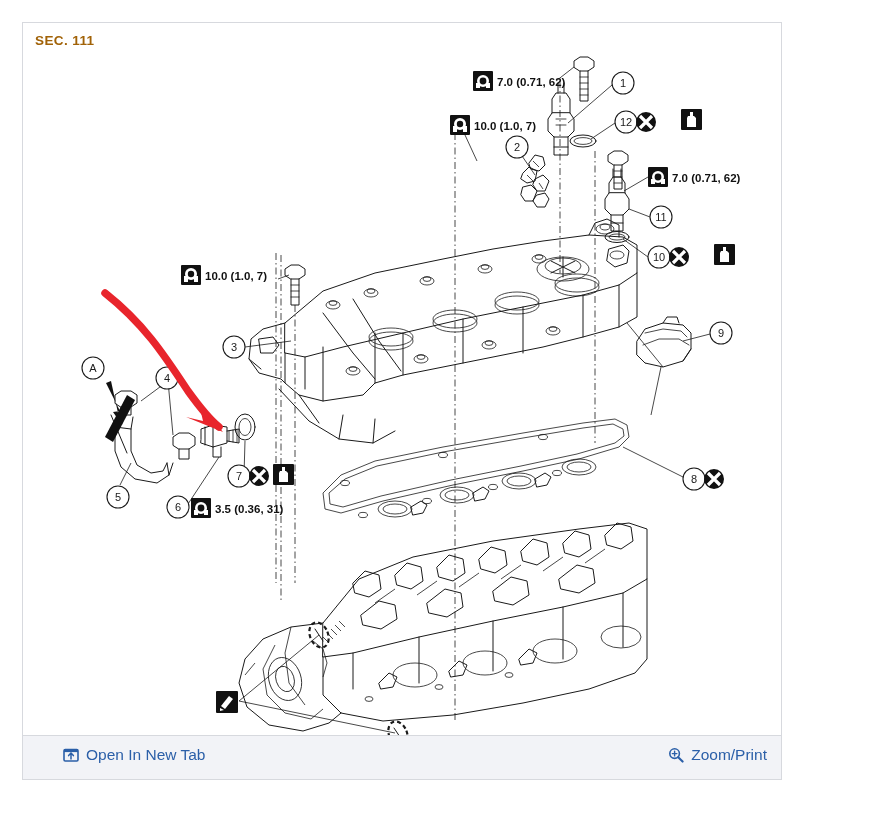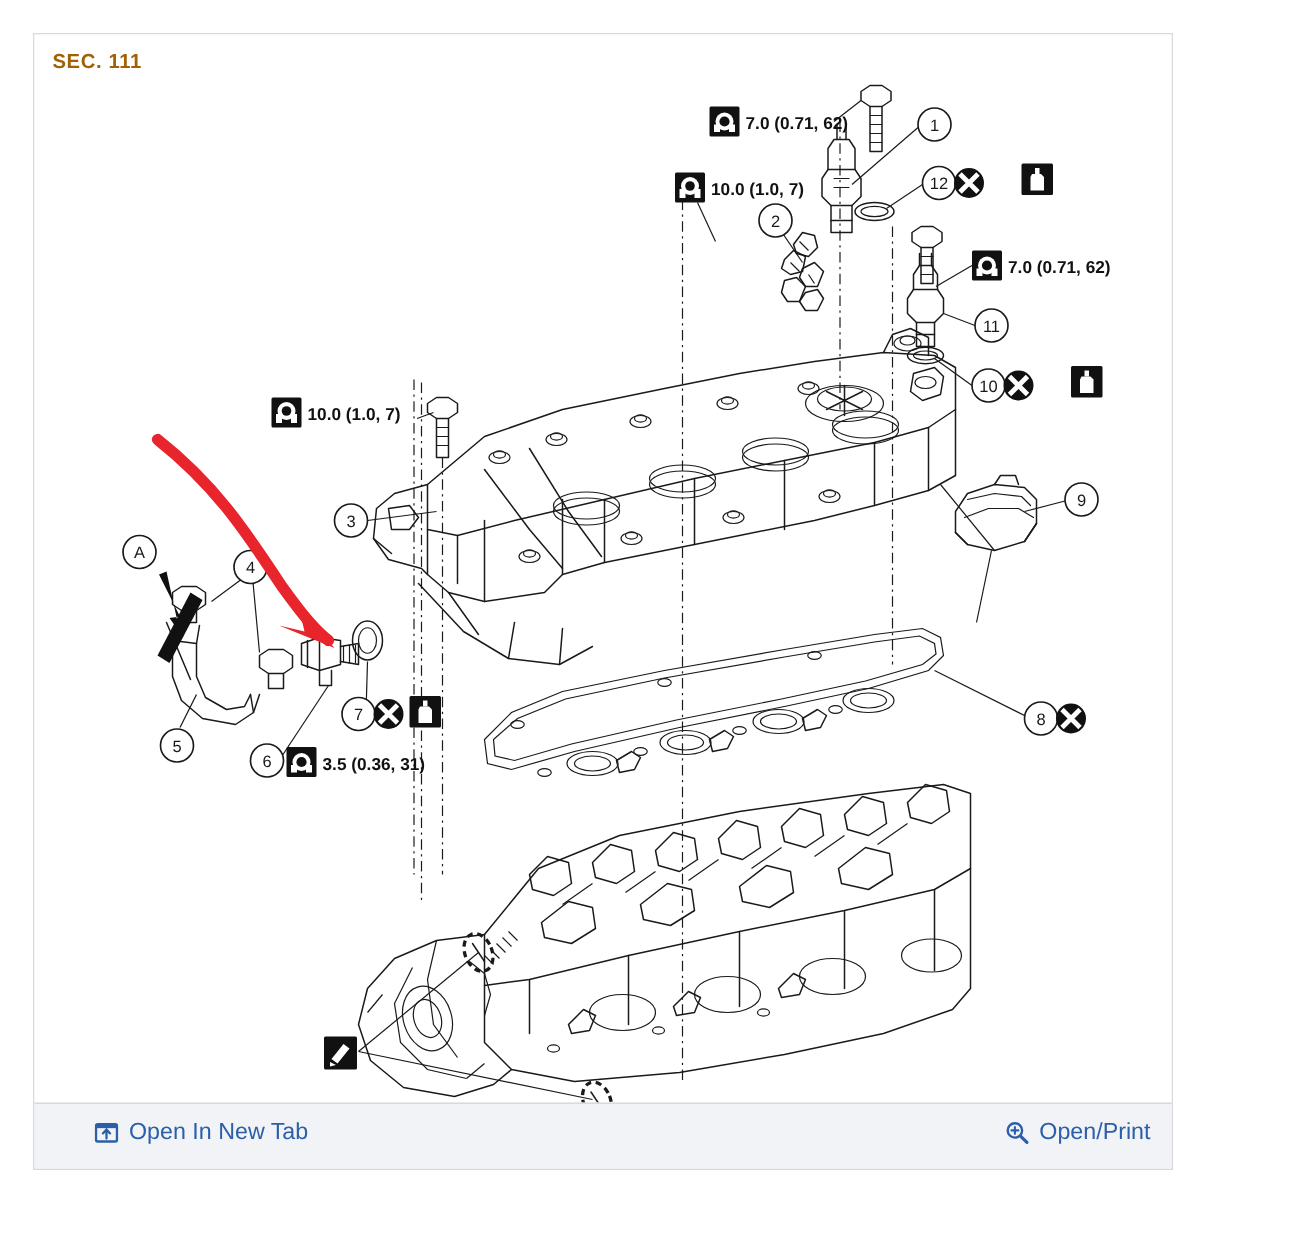--- a/index.html
+++ b/index.html
@@ -503,16 +503,16 @@
       </svg>
       <span>Open In New Tab</span>
     </a>
 
     <a id="zoom-print" class="foot-link" href="#">
       <svg class="foot-ico" viewBox="0 0 16 16">
         <circle cx="6.6" cy="6.6" r="4.8" fill="none" stroke="#2b5fa8" stroke-width="1.6"></circle>
         <path d="M10.2,10.2 L14.6,14.6" stroke="#2b5fa8" stroke-width="2.1" stroke-linecap="round"></path>
         <path d="M6.6,4.3 L6.6,8.9 M4.3,6.6 L8.9,6.6" stroke="#2b5fa8" stroke-width="1.4" stroke-linecap="round"></path>
       </svg>
-      <span>Open/Print</span>
+      <span>Zoom/Print</span>
     </a>
   </div>
 </div>
 
 </body></html>

